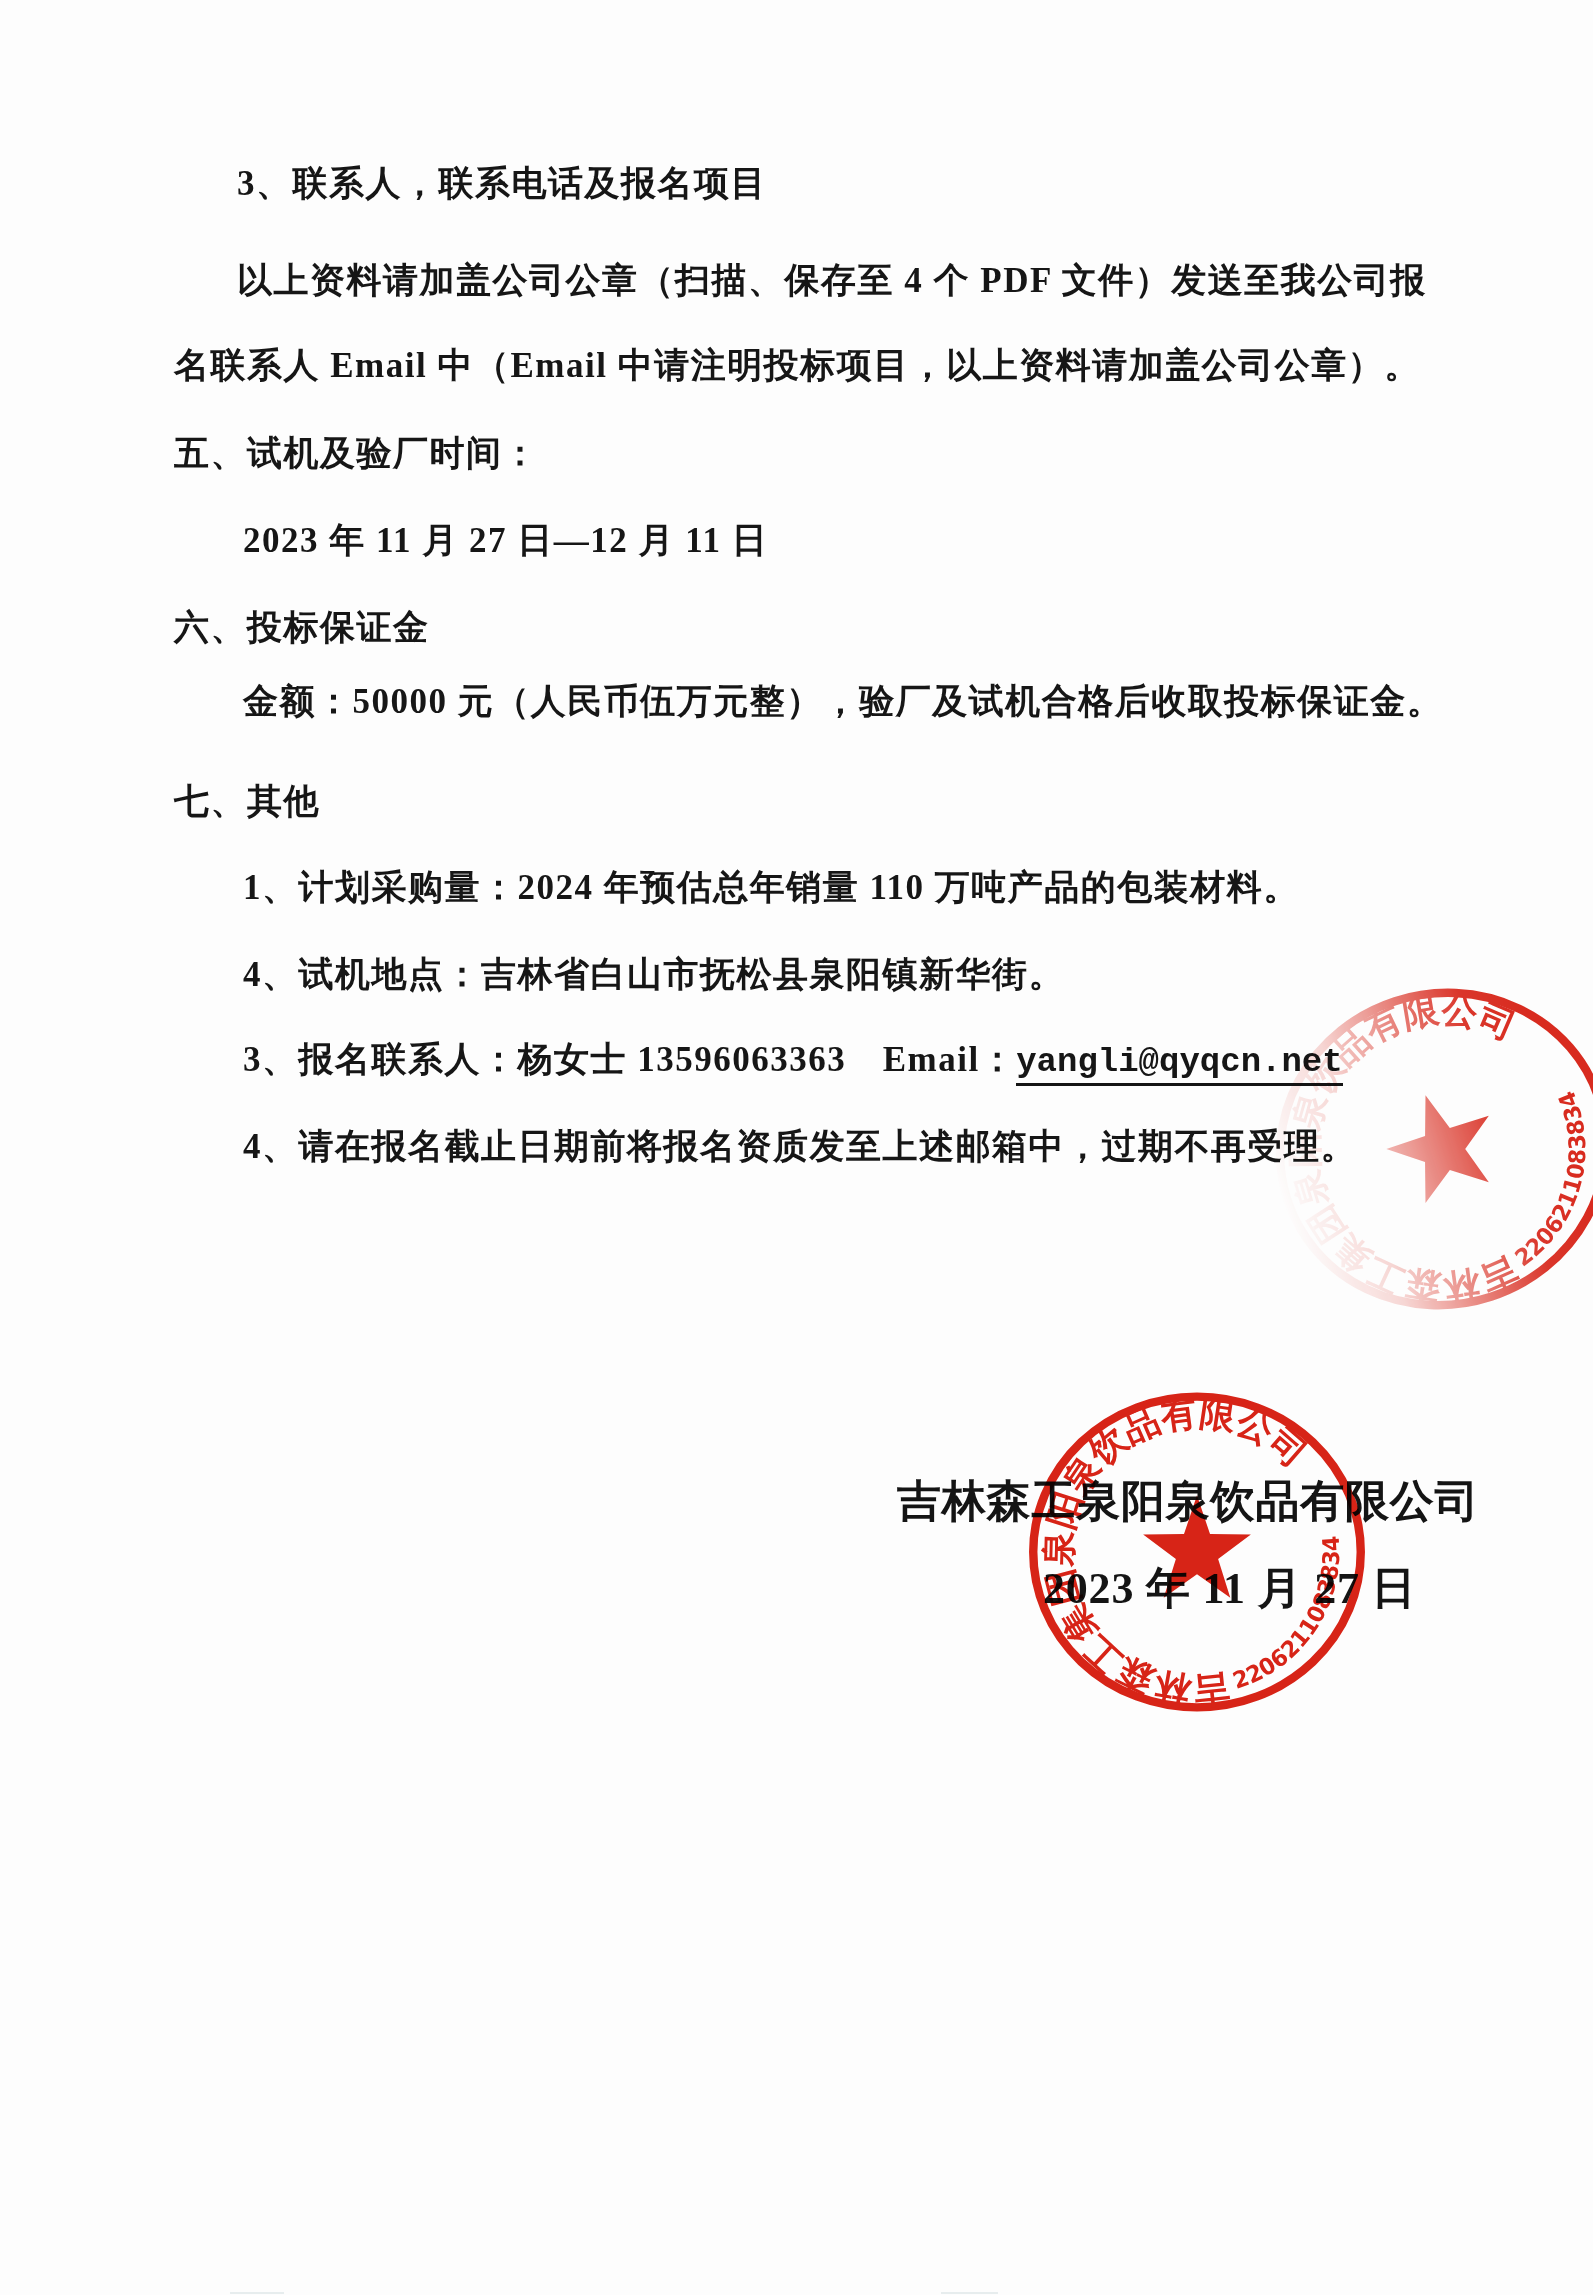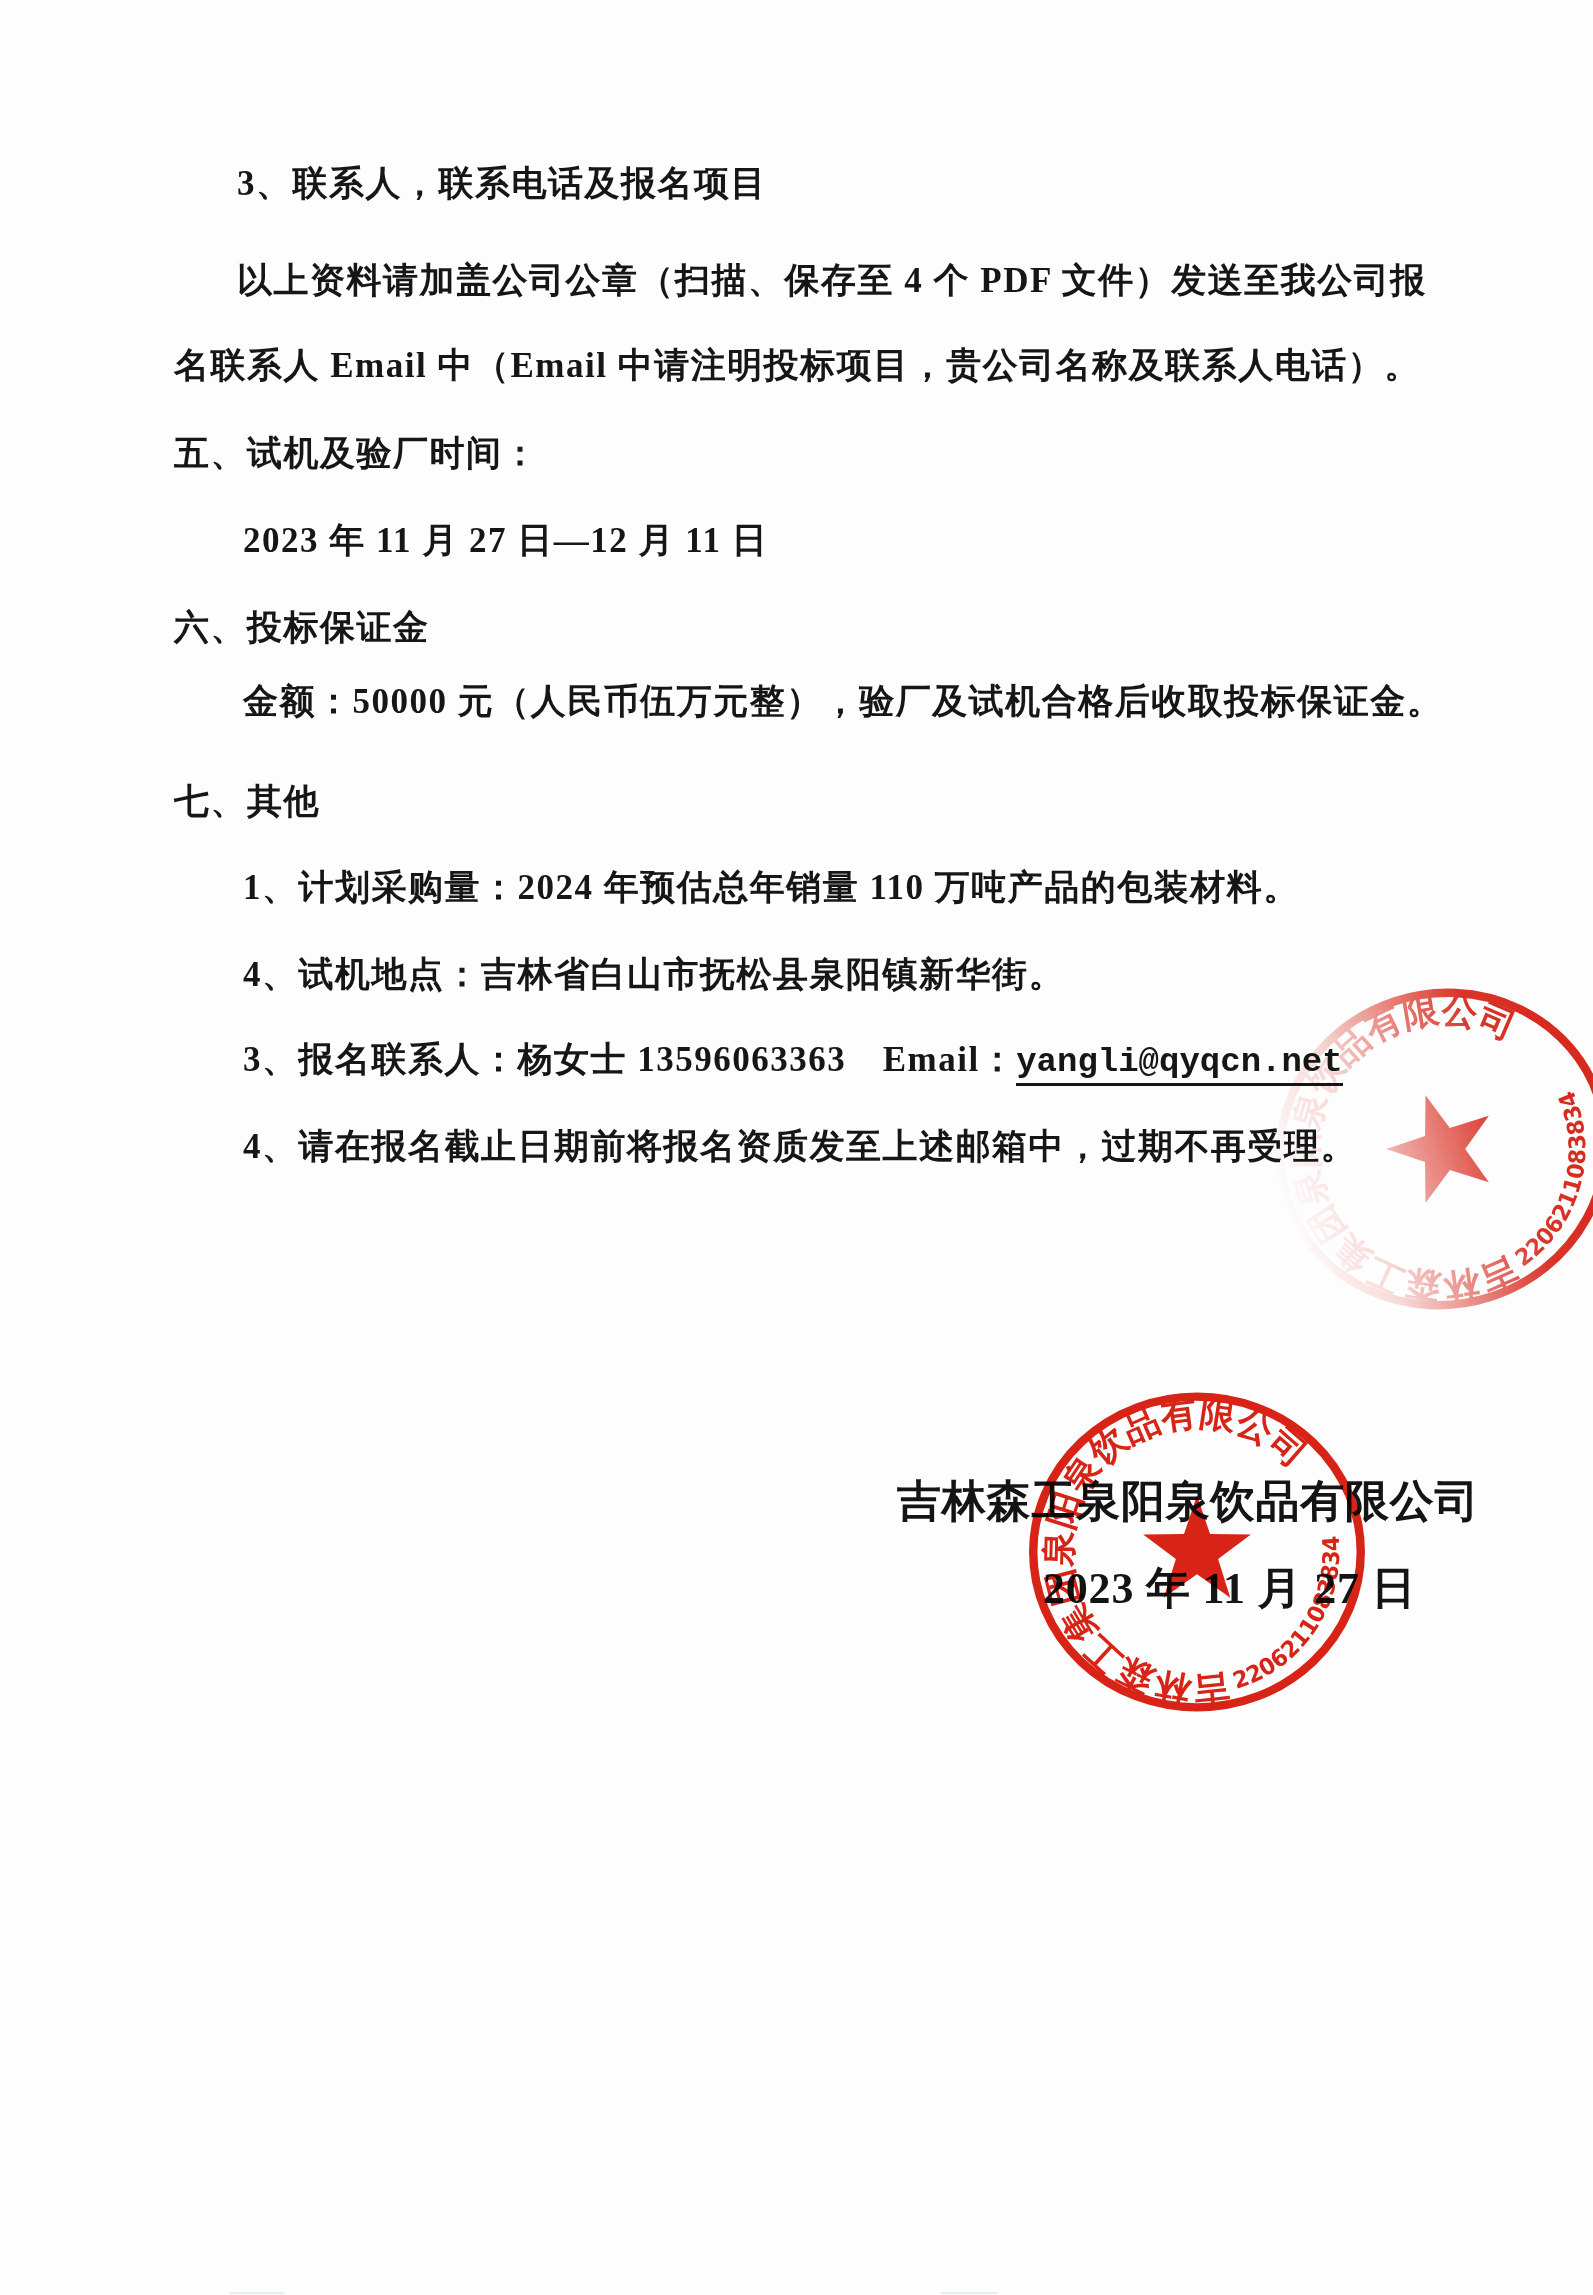--- a/index.html
+++ b/index.html
@@ -43,21 +43,21 @@
   .serial-text{font-family:"DejaVu Sans","Liberation Sans",sans-serif;font-size:30px;font-weight:700;}
   .scan-dash{position:absolute;height:2.3px;background:#e7edee;}
 </style>
 </head>
 <body>
 
 <div class="page">
 
   <div class="line" style="left:237px;top:162px;">3、联系人，联系电话及报名项目</div>
   <div class="line" style="left:237px;top:259px;">以上资料请加盖公司公章（扫描、保存至 4 个 PDF 文件）发送至我公司报</div>
-  <div class="line" style="left:174px;top:344px;">名联系人 Email 中（Email 中请注明投标项目，贵公司名称及联系人电话）。</div>
+  <div class="line" style="left:174px;top:344px;">名联系人 Email 中（Email 中请注明投标项目，以上资料请加盖公司公章）。</div>
   <div class="line" style="left:174px;top:432px;">五、试机及验厂时间：</div>
   <div class="line" style="left:243px;top:519px;">2023 年 11 月 27 日—12 月 11 日</div>
   <div class="line" style="left:174px;top:606px;">六、投标保证金</div>
   <div class="line" style="left:243px;top:680px;">金额：50000 元（人民币伍万元整），验厂及试机合格后收取投标保证金。</div>
   <div class="line" style="left:174px;top:780px;text-align:center;">七、其他</div>
   <div class="line" style="left:243px;top:866px;">1、计划采购量：2024 年预估总年销量 110 万吨产品的包装材料。</div>
   <div class="line" style="left:243px;top:953px;">4、试机地点：吉林省白山市抚松县泉阳镇新华街。</div>
   <div class="line" style="left:243px;top:1038px;">
     <span>3、报名联系人：杨女士 13596063363　Email：</span><span class="email-underline">yangli@qyqcn.net</span>
   </div>

